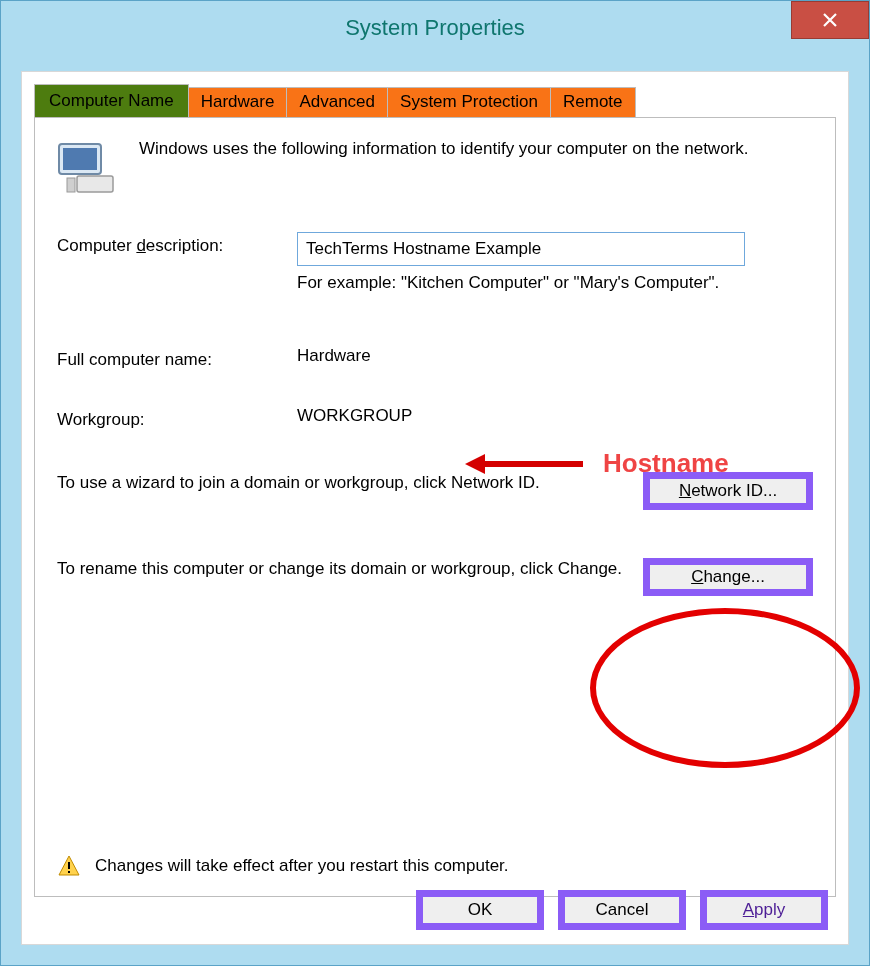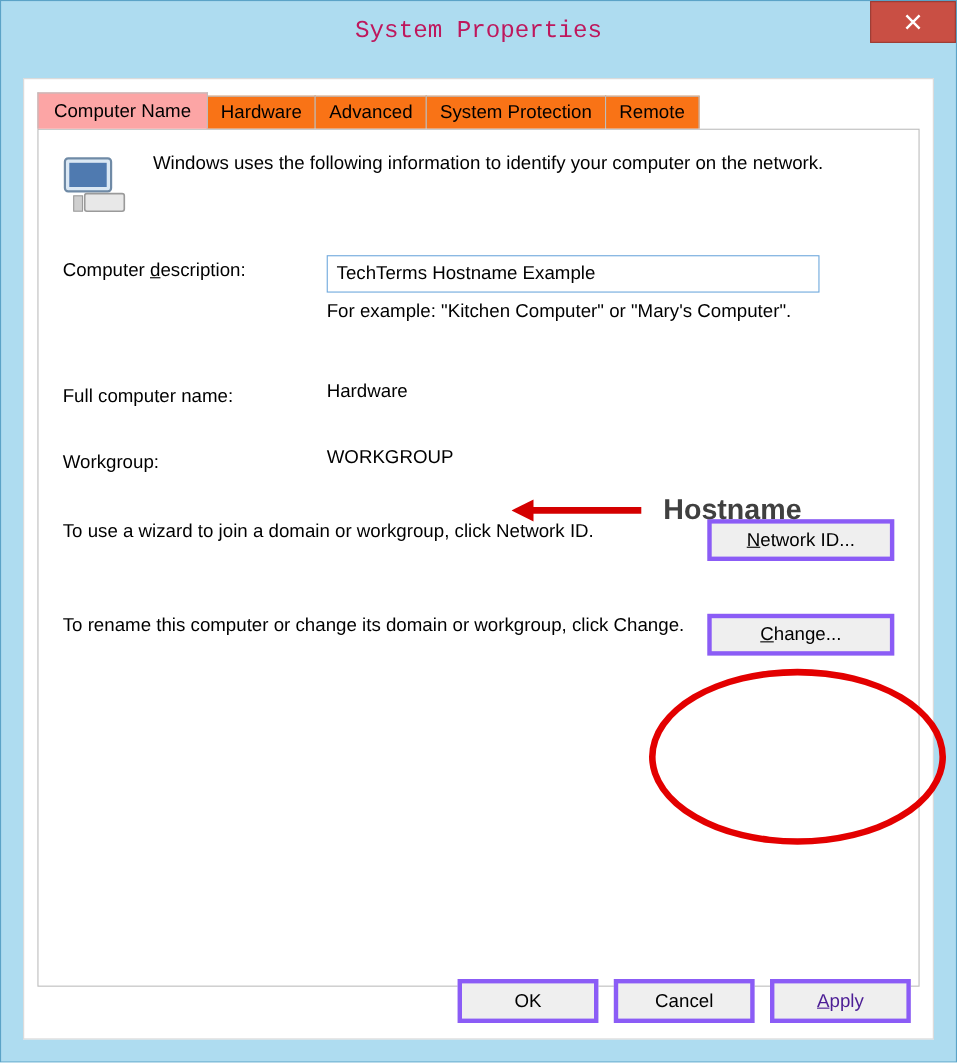--- a/index.html
+++ b/index.html
@@ -20,22 +20,21 @@
   }
   .titlebar {
     height: 54px;
     display: flex;
     align-items: center;
     justify-content: center;
     position: relative;
   }
   .titlebar-text {
     font-size: 22px;
-    color: #be185d;
-    font-family: Liberation Mono, monospace;
+    color: #0f766e;
   }
   .close-btn {
     position: absolute;
     right: 0;
     top: 0;
     width: 78px;
     height: 38px;
     background: #c94f44;
     color: #fff;
     display: flex;
@@ -52,21 +51,21 @@
     border: 1px solid #d8d8d8;
   }
   .tabs {
     display: flex;
     gap: 0;
     padding: 12px 12px 0 12px;
   }
   .tab {
     border: 1px solid #bdbdbd;
     border-bottom: none;
-    background: #fca5a5;
+    background: #4d7c0f;
     padding: 6px 14px;
     font-size: 17px;
     cursor: pointer;
     position: relative;
     margin-right: -1px;
   }
   .tab.inactive { background: #f97316; top: 3px; padding:4px 12px; }
   .tab.active { z-index: 2; }
   .tabpanel {
     border: 1px solid #bdbdbd;
@@ -108,21 +107,21 @@
   .action-row {
     display: flex;
     align-items: flex-start;
     margin-top: 42px;
   }
   .action-text { flex: 1; padding-right: 18px; line-height:1.3; }
   .win-btn {
     width: 170px;
     height: 38px;
     background: #efefef;
-    border: 4px solid #8b5cf6;
+    border: 7px solid #8b5cf6;
     font-size: 17px;
     font-family: inherit;
     cursor: pointer;
     padding: 0 10px;
   }
   .win-btn:disabled { color: #4c1d95; cursor: default; }
   .warning-row {
     position: absolute;
     left: 22px; bottom: 18px;
     display: flex;
@@ -134,21 +133,21 @@
     right: 20px; bottom: 14px;
     display: flex;
     gap: 14px;
   }
   .button-row .win-btn { width: 128px; height: 40px; }
   
   .arrow-annot {
     position: absolute;
     left: 430px; top: 330px;
     display: flex; align-items: center;
-    color: #404040; font-weight: bold; font-size: 26px;
+    color: #ef4444; font-weight: bold; font-size: 26px;
     pointer-events: none;
   }
   .arrow-svg { width: 120px; height: 26px; }
   .ellipse-annot {
     position: absolute;
     border: 6px solid #e30000;
     border-radius: 50%;
     width: 270px; height: 160px;
     left: 555px; top: 490px;
     pointer-events: none;
@@ -212,20 +211,28 @@
       <div class="action-row">
         <div class="action-text">To use a wizard to join a domain or workgroup, click Network ID.</div>
         <button class="win-btn"><span class="u">N</span>etwork ID...</button>
       </div>
 
       <div class="action-row" style="margin-top:48px;">
         <div class="action-text">To rename this computer or change its domain or workgroup, click Change.</div>
         <button class="win-btn"><span class="u">C</span>hange...</button>
       </div>
 
+      <div class="warning-row">
+        <svg width="24" height="24" viewBox="0 0 24 24">
+          <path d="M12 2 L22 21 L2 21 Z" fill="#ffd24d" stroke="#c08b00" stroke-width="1"></path>
+          <rect x="11" y="8" width="2" height="7" fill="#000"></rect>
+          <rect x="11" y="17" width="2" height="2" fill="#000"></rect>
+        </svg>
+        <span>Changes will take effect after you restart this computer.</span>
+      </div>
 
       <div class="arrow-annot">
         <svg class="arrow-svg" viewBox="0 0 120 26">
           <line x1="118" y1="13" x2="14" y2="13" stroke="#d40000" stroke-width="6"></line>
           <polygon points="0,13 20,3 20,23" fill="#d40000"></polygon>
         </svg>
         <span style="margin-left:18px;">Hostname</span>
       </div>
       <div class="ellipse-annot"></div>
 

